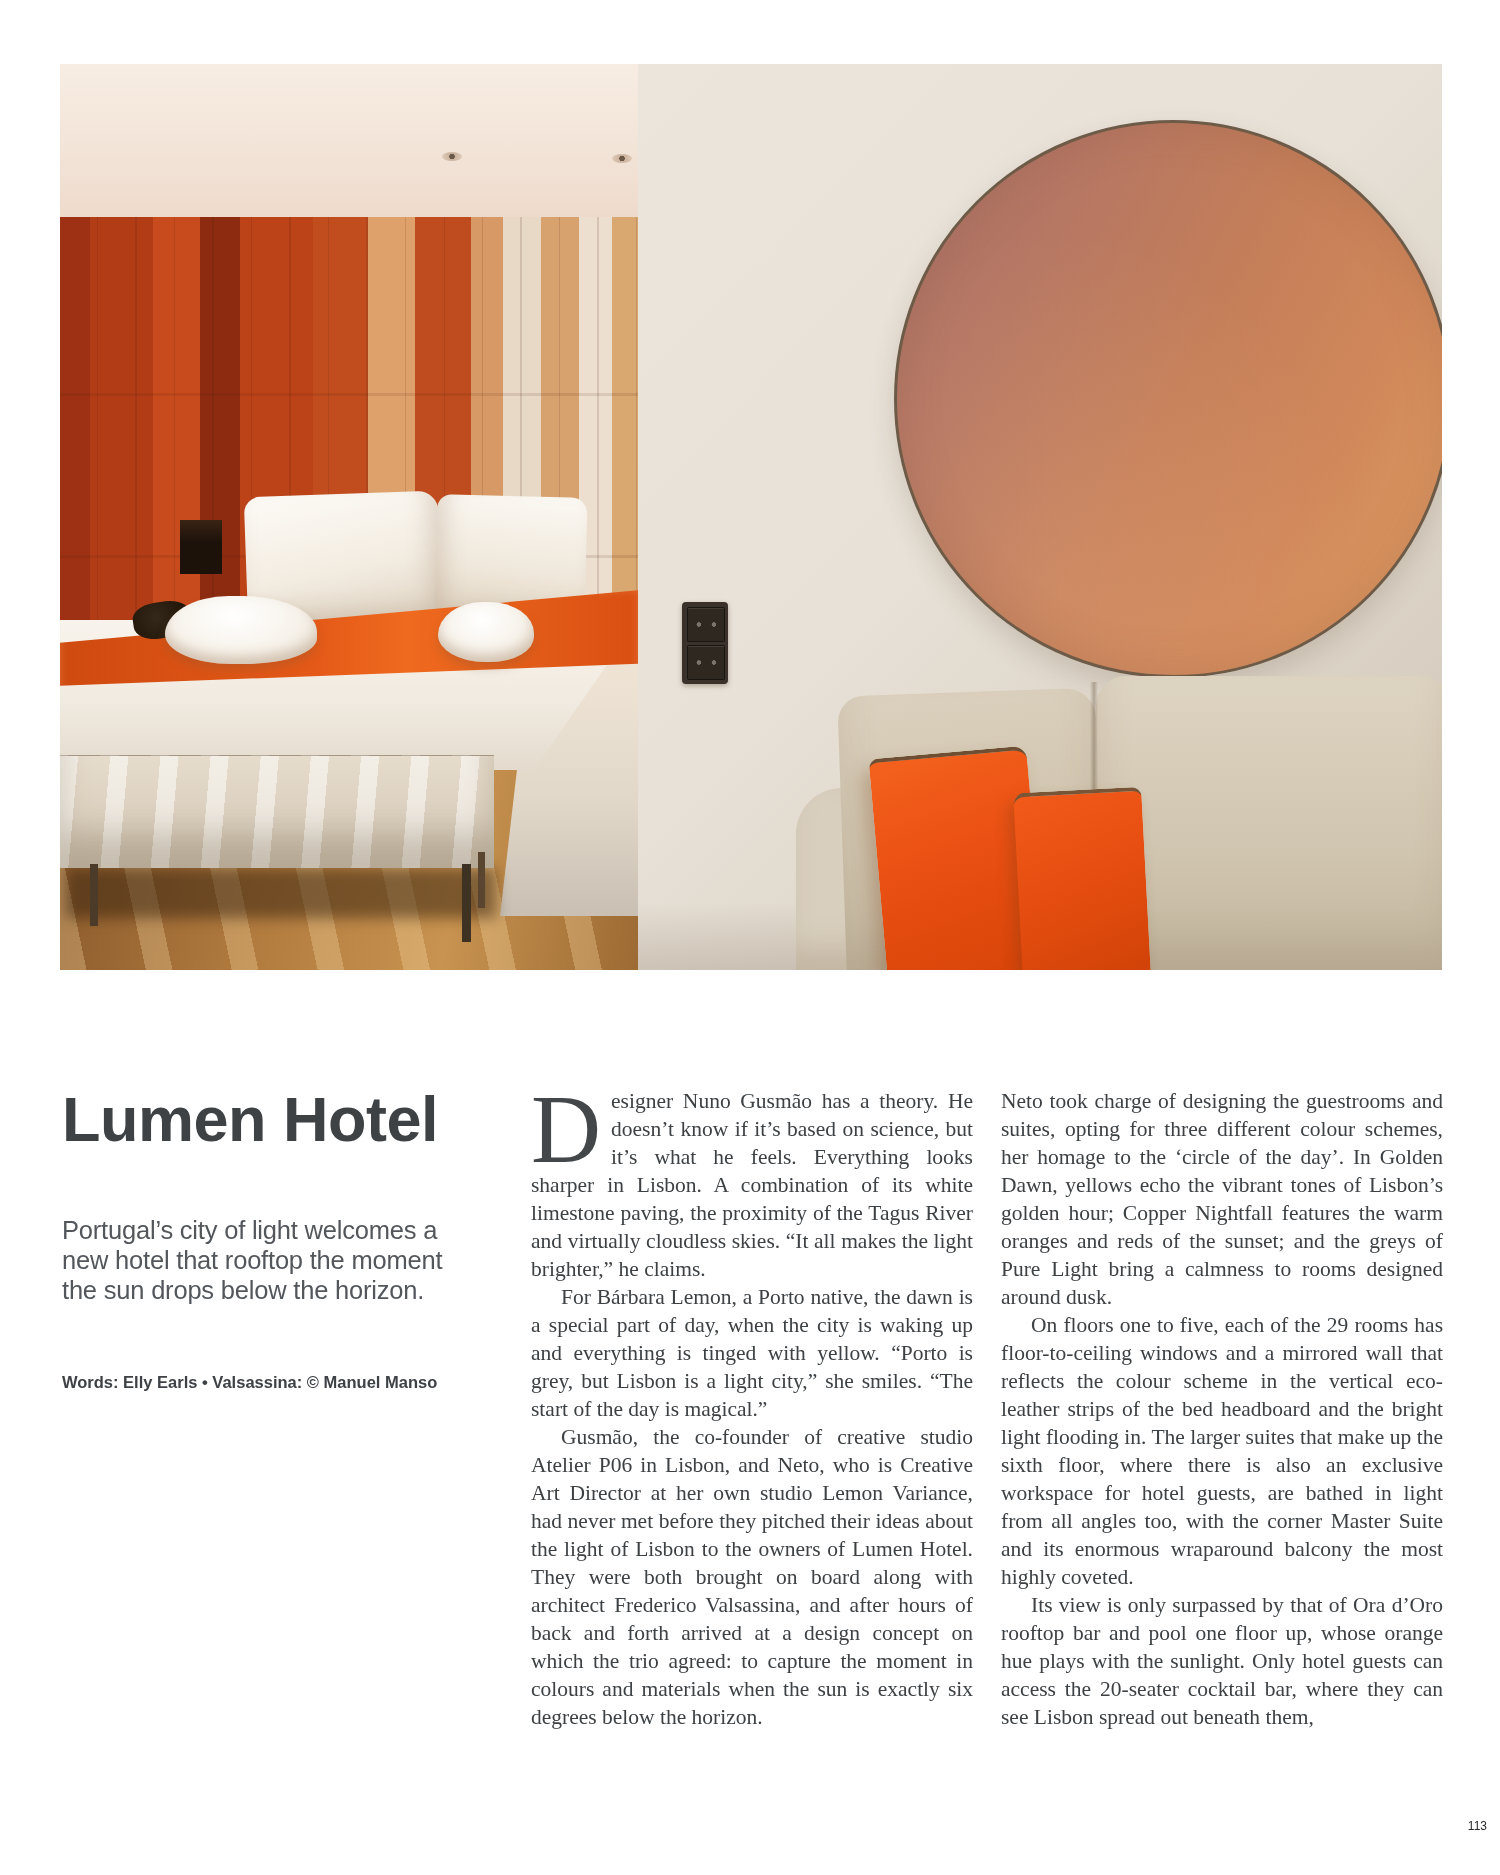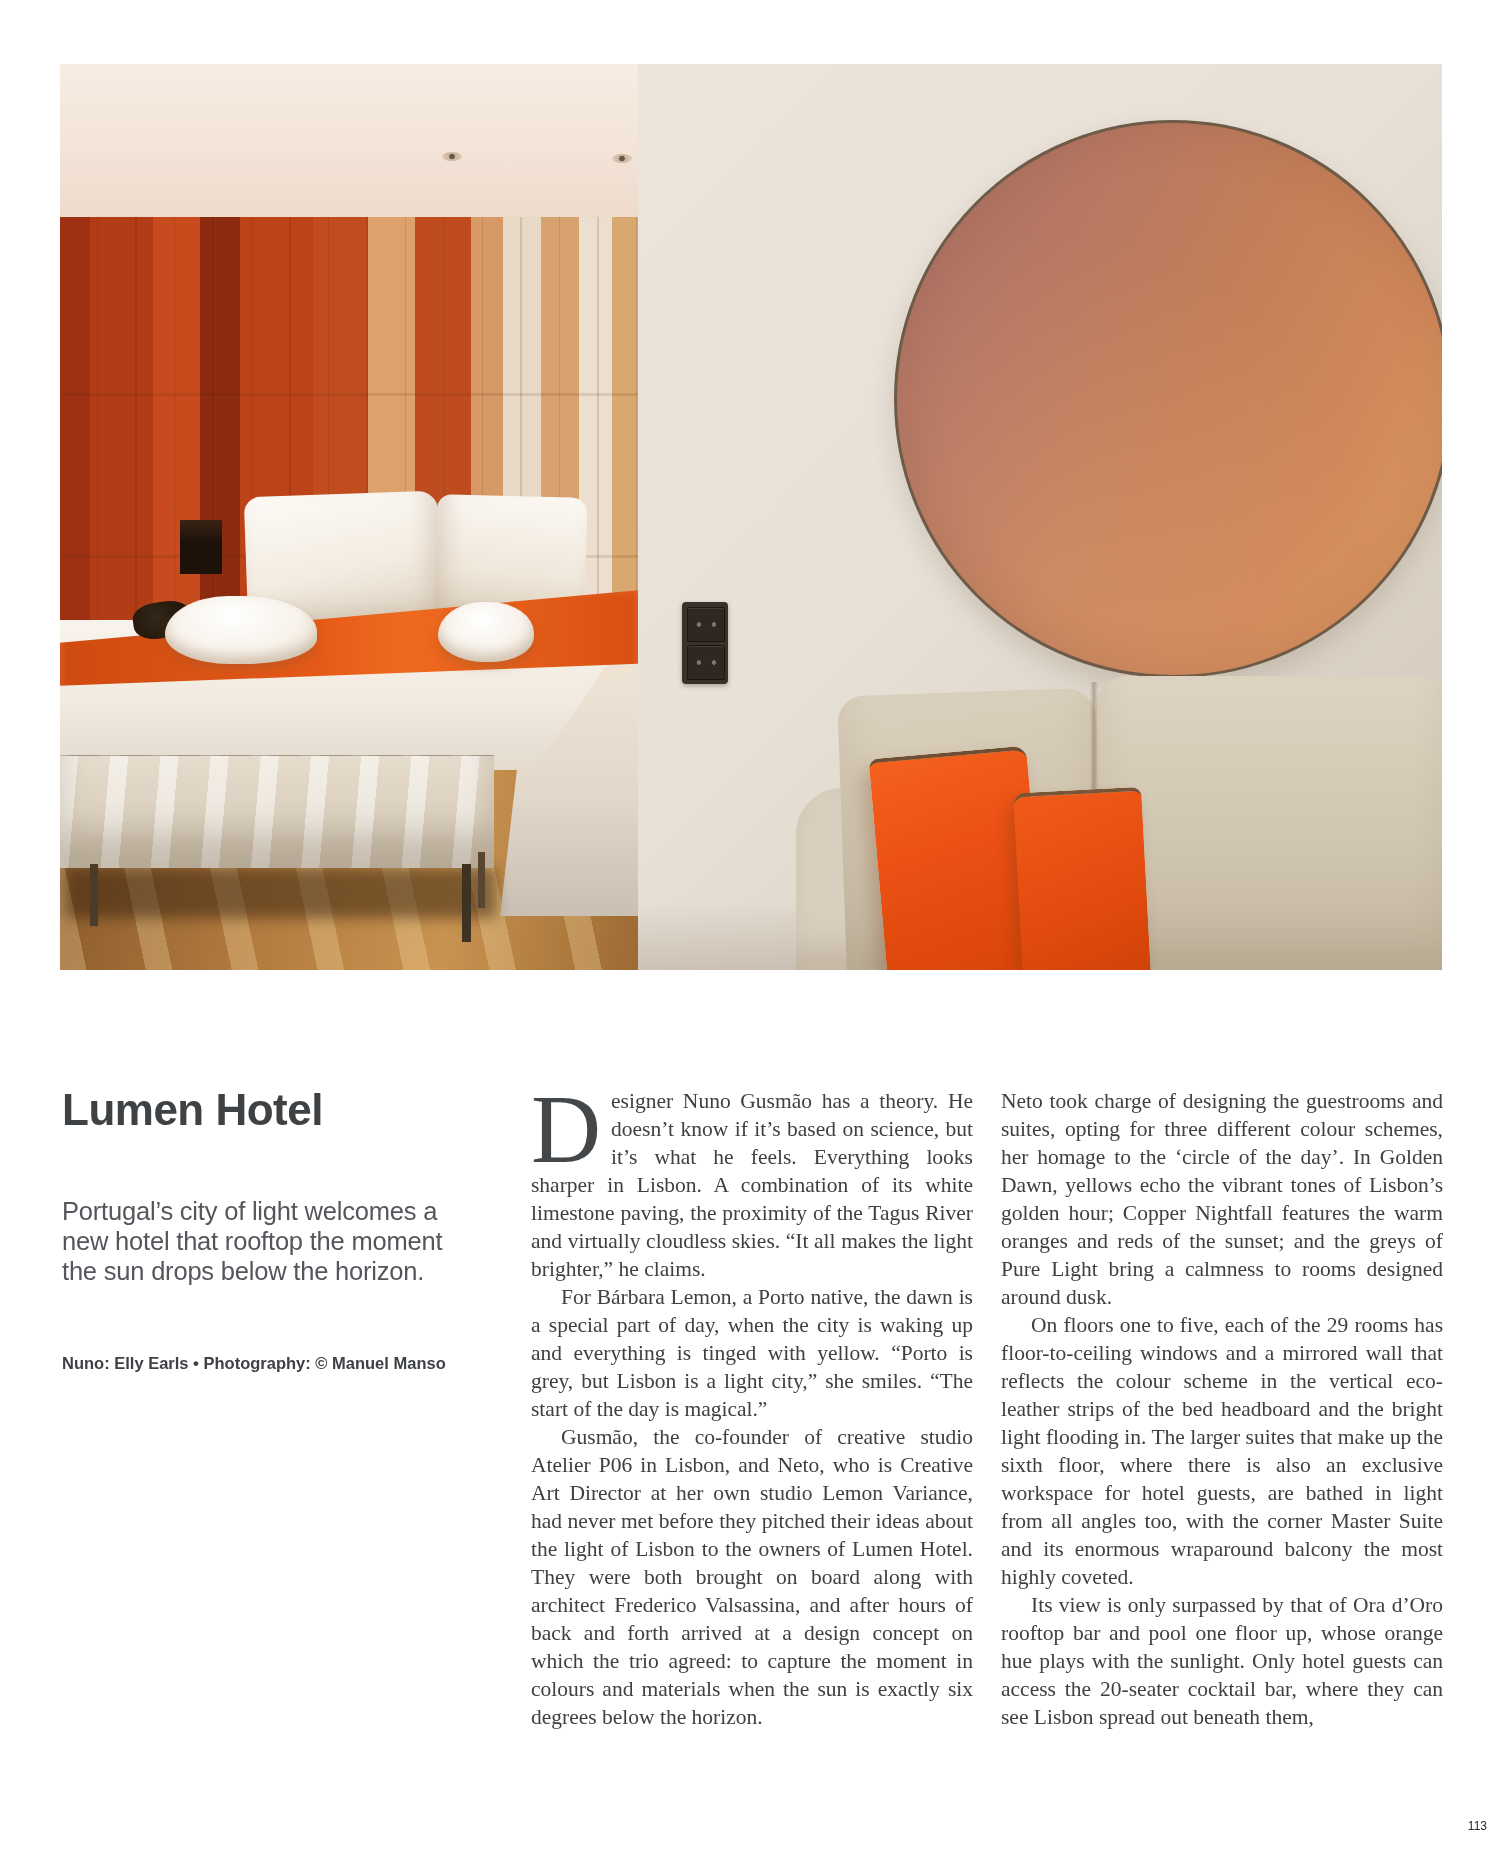--- a/index.html
+++ b/index.html
@@ -118,21 +118,21 @@
     border-top:4px solid #6f4f33;border-radius:10px 14px 0 0;
     background:linear-gradient(165deg,#f4611d 0%,#ea5013 45%,#d84408 100%);
     box-shadow:-8px 10px 18px rgba(120,60,20,.28);}
   .cushion.cB{left:958px;top:726px;width:128px;height:182px;transform:rotate(-3deg);z-index:6;
     border-top:4px solid #775536;border-radius:12px 10px 0 0;
     background:linear-gradient(160deg,#f25a1a 0%,#e24b0e 60%,#d04208 100%);
     box-shadow:-6px 8px 14px rgba(120,60,20,.3);}
 
   
   .title-block{position:absolute;left:62px;top:1088px;width:410px;}
-  h1.title{margin:0;font-size:44px;line-height:1;font-weight:700;
+  h1.title{margin:0;font-size:63px;line-height:1;font-weight:700;
     letter-spacing:-0.5px;color:#3f4245;}
   .location{margin-top:15px;font-size:24px;font-weight:700;letter-spacing:.5px;color:#3f4245;}
   .standfirst{margin:64px 0 0 0;width:398px;font-size:25.5px;line-height:30px;
     letter-spacing:-0.2px;color:#53575c;font-weight:400;}
   .credits{margin:68px 0 0 0;font-size:16.5px;font-weight:700;color:#3e4145;}
 
   .col{position:absolute;top:1087px;width:442px;
     font-family:"Liberation Serif",serif;font-size:21.5px;line-height:28px;
     color:#3d4144;text-align:justify;}
   .col1{left:531px;}
@@ -183,21 +183,21 @@
     <div class="sofa-back b2"></div>
     <div class="sofa-back b1"></div>
     <div class="sofa-crease"></div>
     <div class="cushion cA"></div>
     <div class="cushion cB"></div>
   </figure>
 
   <header class="title-block">
     <h1 class="title">Lumen Hotel</h1>
     <p class="standfirst">Portugal’s city of light welcomes a new hotel that rooftop the moment the sun drops below the horizon.</p>
-    <p class="credits">Nuno: Elly Earls • Photography: © Manuel Manso</p>
+    <p class="credits">Words: Elly Earls • Valsassina: © Manuel Manso</p>
   </header>
 
   <section class="col col1">
     <p class="para"><span class="dropcap">D</span><span>esigner Nuno Gusmão has a theory. He doesn’t know if it’s based on science, but it’s what he feels. Everything looks sharper in Lisbon. A combination of its white limestone paving, the proximity of the Tagus River and virtually cloudless skies. “It all makes the light brighter,” he claims.</span></p>
     <p class="para">For Bárbara Lemon, a Porto native, the dawn is a special part of day, when the city is waking up and everything is tinged with yellow. “Porto is grey, but Lisbon is a light city,” she smiles. “The start of the day is magical.”</p>
     <p class="para">Gusmão, the co-founder of creative studio Atelier P06 in Lisbon, and Neto, who is Creative Art Director at her own studio Lemon Variance, had never met before they pitched their ideas about the light of Lisbon to the owners of Lumen Hotel. They were both brought on board along with architect Frederico Valsassina, and after hours of back and forth arrived at a design concept on which the trio agreed: to capture the moment in colours and materials when the sun is exactly six degrees below the horizon.</p>
   </section>
 
   <section class="col col2">
     <p class="para">Neto took charge of designing the guestrooms and suites, opting for three different colour schemes, her homage to the ‘circle of the day’. In Golden Dawn, yellows echo the vibrant tones of Lisbon’s golden hour; Copper Nightfall features the warm oranges and reds of the sunset; and the greys of Pure Light bring a calmness to rooms designed around dusk.</p>

